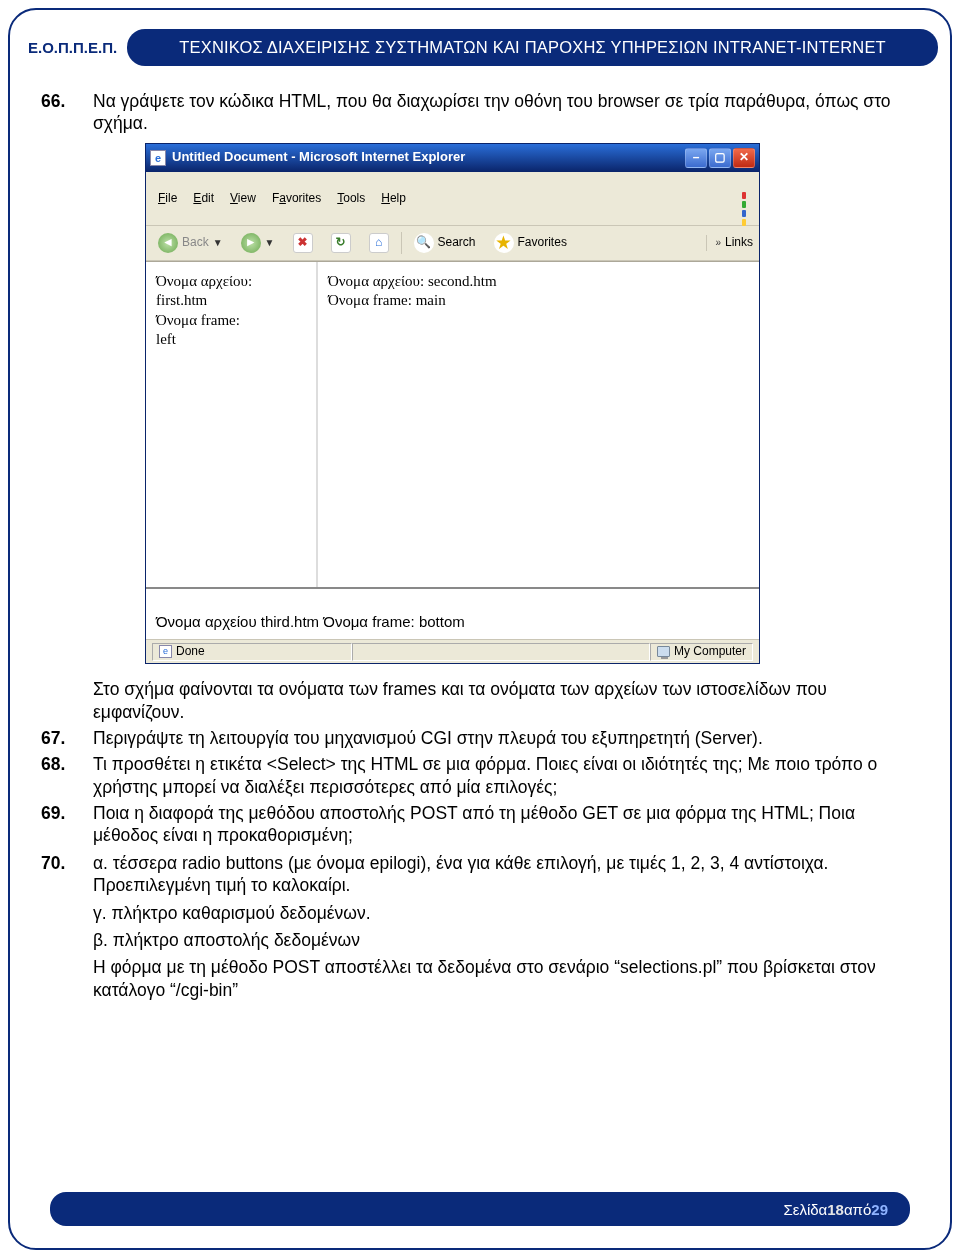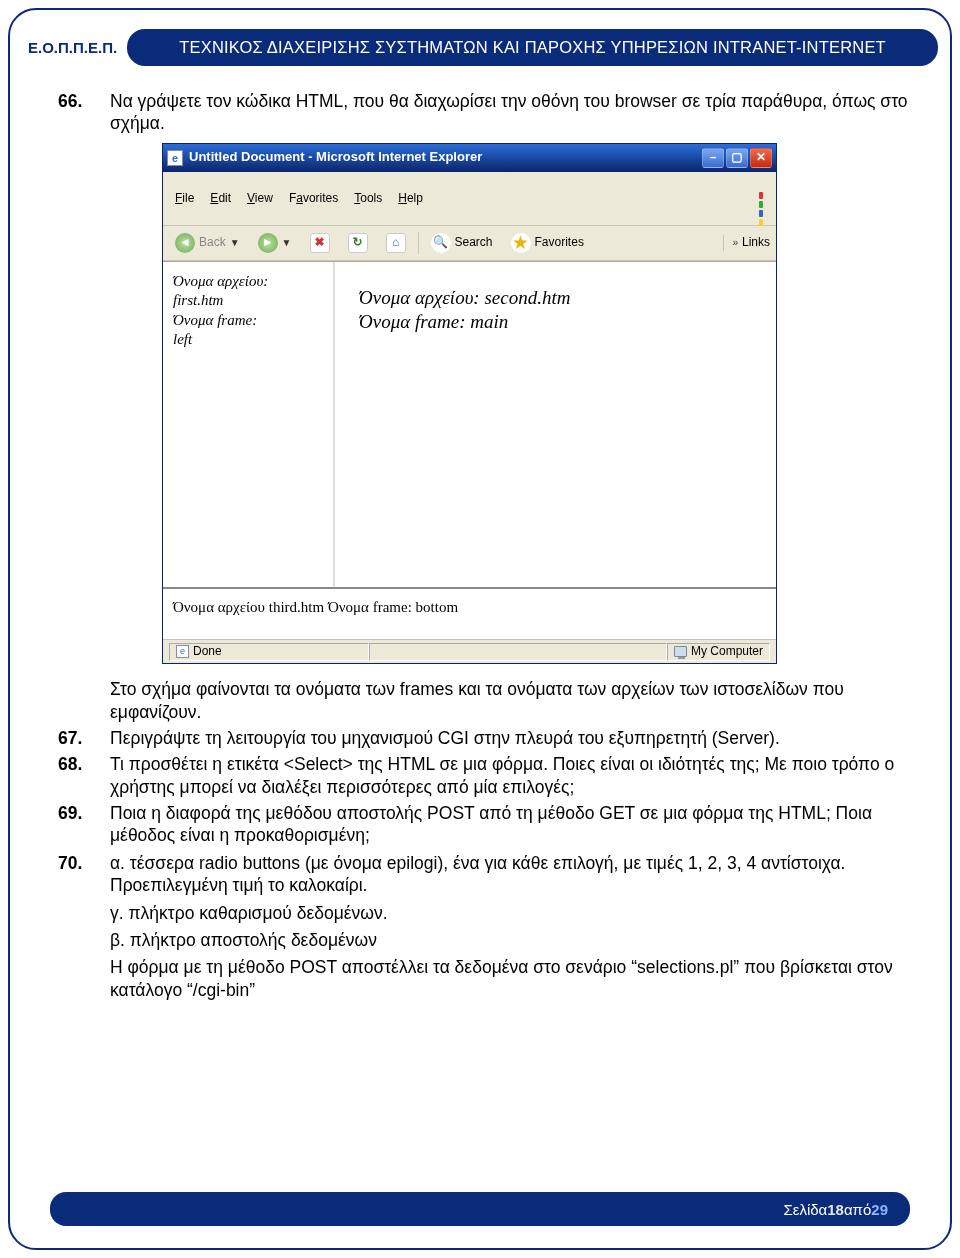--- a/index.html
+++ b/index.html
@@ -37,21 +37,21 @@
     color: #fff;
     font-weight: normal;
     font-size: 16.5px;
     border-radius: 18px;
     padding: 9px 16px;
     text-align: center;
     letter-spacing: 0.2px;
   }
   .content {
     position: absolute;
-    top: 80px; left: 48px; right: 40px;
+    top: 80px; left: 31px; right: 40px;
     font-size: 17.5px;
     color: #000;
     line-height: 1.28;
   }
   ol.questions {
     list-style: none;
     counter-reset: q 65;
   }
   ol.questions > li {
     counter-increment: q;
@@ -155,38 +155,38 @@
   .icn.fav { background:#fff; color:#e8b400; font-size:16px; }
   .ie-toolbar .sep { width:1px; height:22px; background:#cac6b6; }
   .ie-toolbar .chev { font-size:10px; color:#333; }
   .ie-toolbar .links { margin-left:auto; display:flex; align-items:center; gap:4px; border-left:1px solid #cac6b6; padding-left:8px; }
   .ie-body {
     background:#fff;
     border-top:1px solid #aca899;
     display:flex; flex-direction:column;
     height: 378px;
   }
-  .ie-frames-top { flex:1; display:flex;font-style:italic; }
+  .ie-frames-top { flex:1; display:flex; }
   .ie-frame-left {
     width: 172px;
     border-right:2px inset #ddd;
     padding:10px;
     font-family:'Times New Roman', serif;
     font-size:15px;
   }
   .ie-frame-main {
     flex:1;
-    padding:24px;
+    padding:10px;
     font-family:'Times New Roman', serif;
-    font-size:19px;
+    font-size:15px;
   }
   .ie-frame-bottom {
     border-top:2px inset #ddd;
-    padding:9px 10px;
-    font-family:Liberation Serif, serif;
+    padding:23px 10px;
+    font-family:Liberation Sans, sans-serif;
     font-size:15px;
     height: 52px;
   }
   .ie-statusbar {
     background:#ece9d8;
     border-top:1px solid #cac6b6;
     display:flex; align-items:center;
     padding:2px 6px;
     font-size:12px;
     height:24px;

